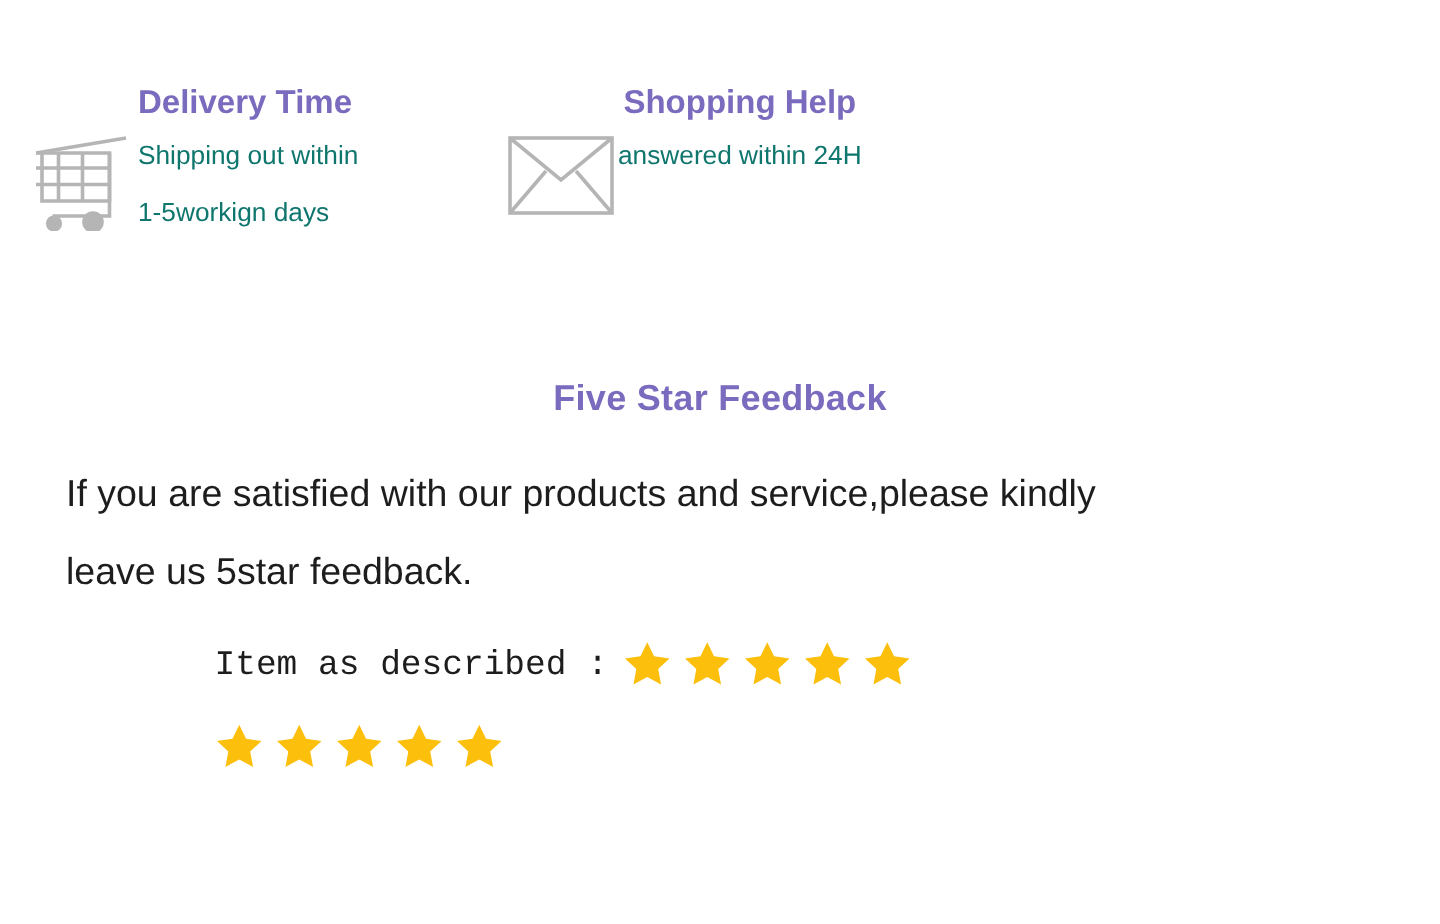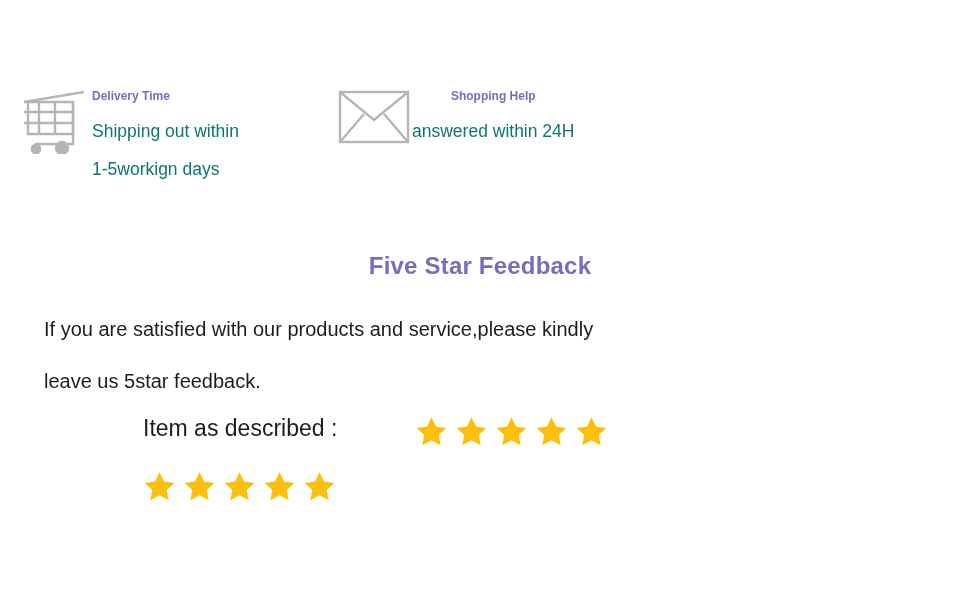--- a/index.html
+++ b/index.html
@@ -22,25 +22,24 @@
 
   .svc-icon {
     position: absolute;
     top: 30px;
     left: 0;
   }
   .svc-text { margin-left: 74px; }
   .svc-title {
     color: #7b6bbe;
     font-weight: bold;
-    font-size: 12px;
+    font-size: 22px;
     line-height: 20px;
     white-space: nowrap;
     margin-bottom: 6px;
-    margin-top: 28px;
   }
   .svc-line {
     color: #0f766e;
     font-size: 17.5px;
     line-height: 38px;
     white-space: nowrap;
   }
 
   
   .cart { width: 72px; height: 66px; }
@@ -62,31 +61,32 @@
     color: #7b6bbe;
     font-weight: bold;
     font-size: 24px;
     letter-spacing: .2px;
   }
   .feedback-body {
     position: absolute;
     top: 303px; left: 44px;
     width: 880px;
     color: #1d1d1d;
-    font-size: 20px;
+    font-size: 25px;
     line-height: 52px;
   }
   .feedback-body p { margin: 0; }
 
   
   .ratings { position: absolute; top: 415px; left: 143px; }
   .rating-row {
     display: flex;
-    align-items: flex-start;
+    align-items: center;
     height: 55px;
+    font-family: Liberation Mono, monospace;
   }
   .rating-label {
     color: #1d1d1d;
     font-size: 23px;
     width: 272px;
     white-space: nowrap;
   }
   .stars { display: flex; gap: 7px; }
   .star { display: block; }
 </style>

